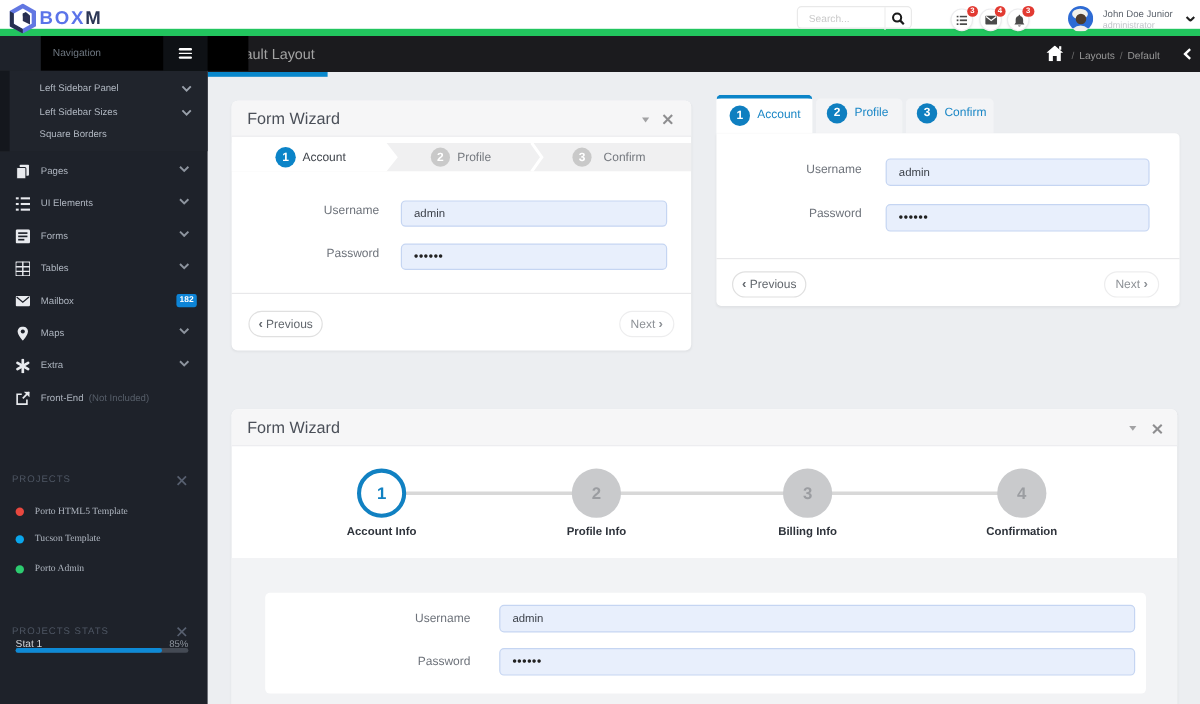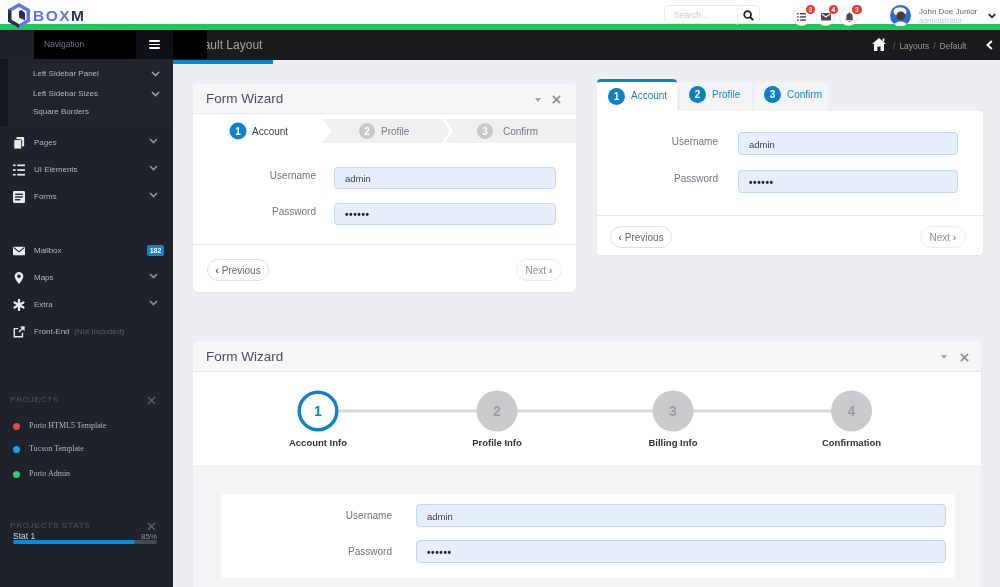--- a/index.html
+++ b/index.html
@@ -178,20 +178,32 @@
       </svg>
   </div>
   <div class="navitem" style="top:153px">
     <svg class="ic" viewBox="0 0 14 14">
         <rect x="0" y="0" width="14" height="14" rx="1.5" fill="#e8eaee"></rect>
         <rect x="2.5" y="3" width="9" height="1.6" fill="#1e222a"></rect>
         <rect x="2.5" y="6.2" width="9" height="1.6" fill="#1e222a"></rect>
         <rect x="2.5" y="9.4" width="6" height="1.6" fill="#1e222a"></rect>
       </svg>
     <div class="lb">Forms</div>
+      <svg class="navchev" width="9" height="6" viewBox="0 0 9 6">
+        <polyline points="1,1 4.5,4.5 8,1" fill="none" stroke="#8d949e" stroke-width="1.6"></polyline>
+      </svg>
+  </div>
+  <div class="navitem" style="top:180px">
+    <svg class="ic" viewBox="0 0 14 14">
+        <rect x="0" y="0" width="14" height="14" rx="1.5" fill="none" stroke="#e8eaee" stroke-width="1.6"></rect>
+        <line x1="0" y1="5" x2="14" y2="5" stroke="#e8eaee" stroke-width="1.4"></line>
+        <line x1="0" y1="9.5" x2="14" y2="9.5" stroke="#e8eaee" stroke-width="1.4"></line>
+        <line x1="7" y1="0" x2="7" y2="14" stroke="#e8eaee" stroke-width="1.4"></line>
+      </svg>
+    <div class="lb">Tables</div>
       <svg class="navchev" width="9" height="6" viewBox="0 0 9 6">
         <polyline points="1,1 4.5,4.5 8,1" fill="none" stroke="#8d949e" stroke-width="1.6"></polyline>
       </svg>
   </div>
   <div class="navitem" style="top:207px">
     <svg class="ic" viewBox="0 0 14 14">
         <rect x="0" y="2" width="14" height="10" rx="1.2" fill="#e8eaee"></rect>
         <polyline points="1,3 7,8 13,3" fill="none" stroke="#1e222a" stroke-width="1.3"></polyline>
       </svg>
     <div class="lb">Mailbox</div>

